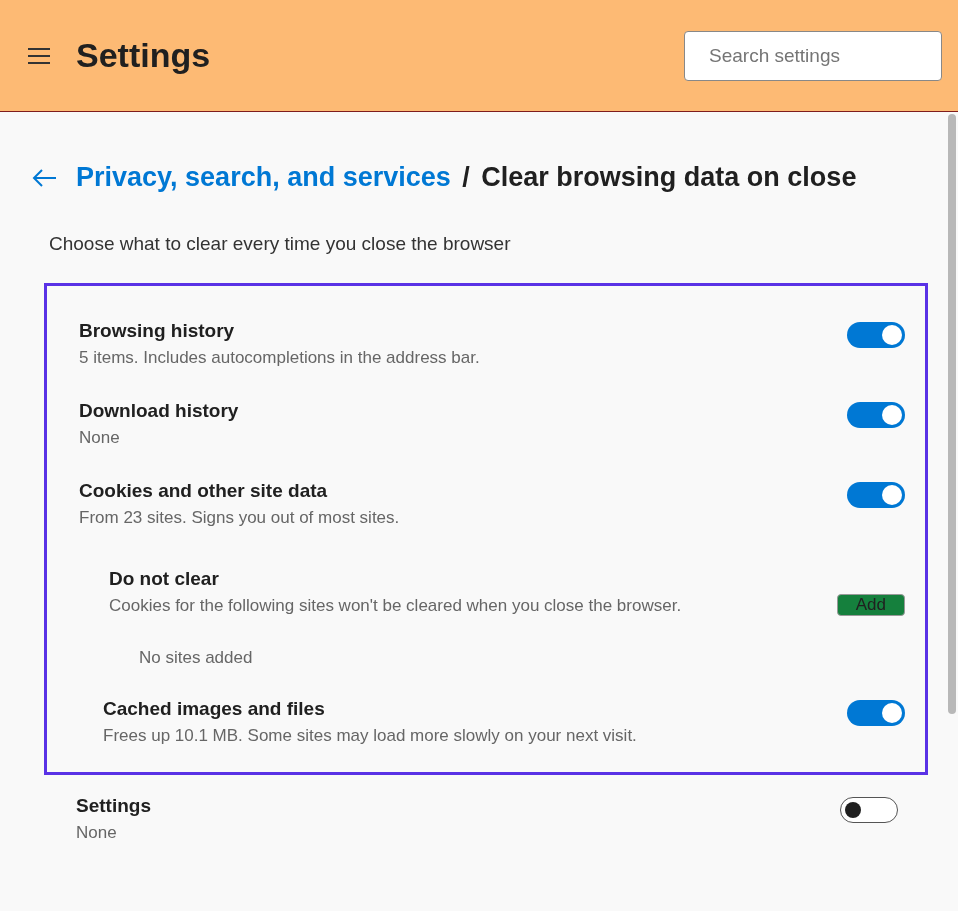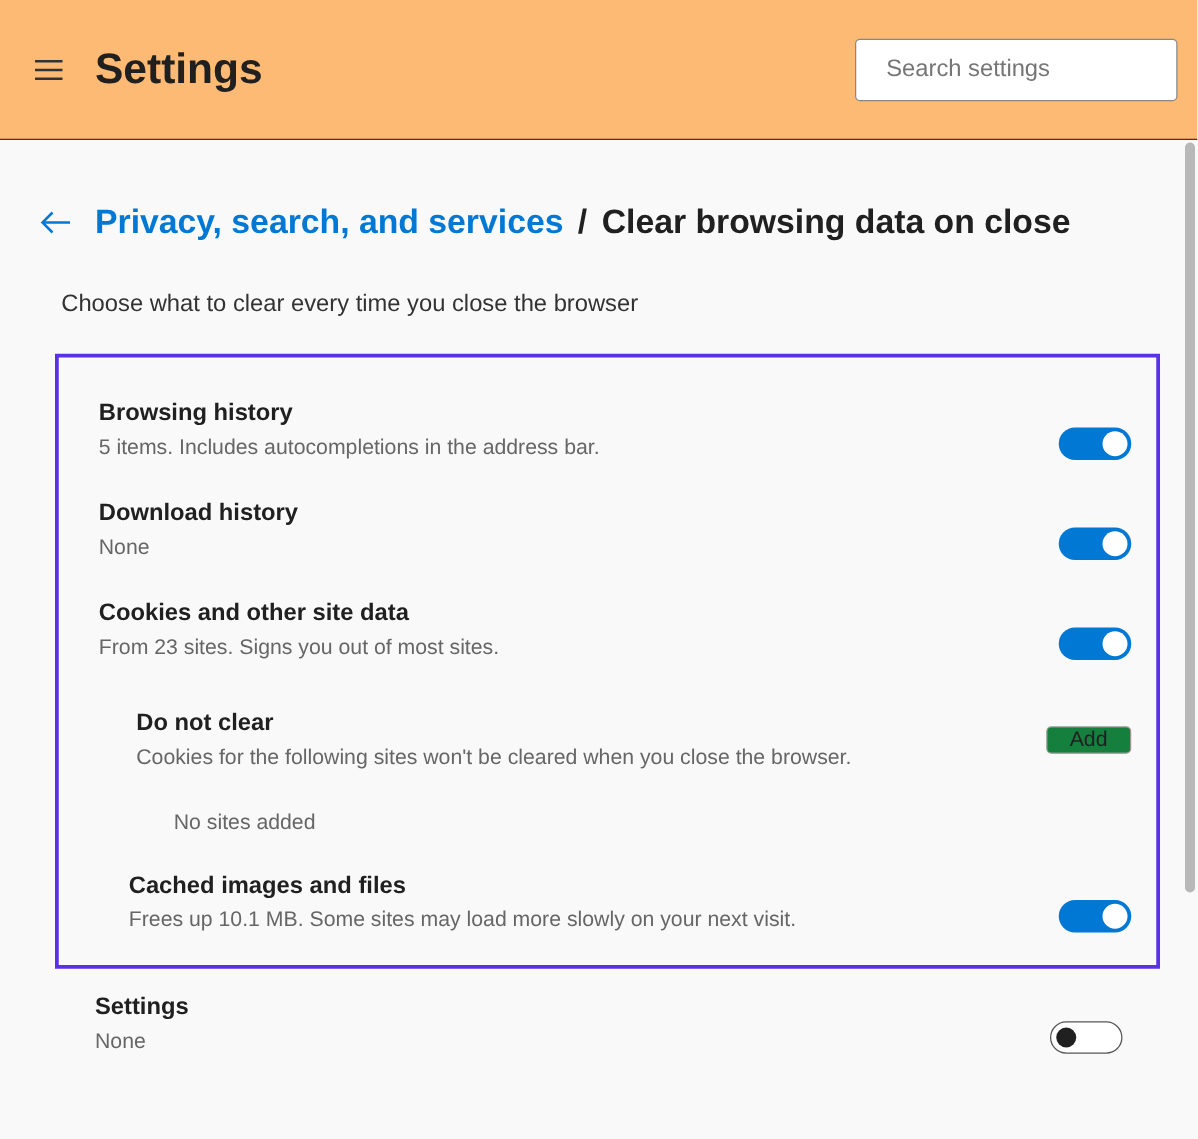--- a/index.html
+++ b/index.html
@@ -72,21 +72,21 @@
   }
 
   .highlight-box {
     border: 3px solid #5a32e6;
     margin: 0 0 0 14px;
     padding: 22px 10px 22px 32px;
   }
 
   .setting-row {
     display: flex;
-    align-items: flex-end;
+    align-items: flex-start;
     padding: 12px 0 20px 0;
   }
   .setting-text { flex: 1; padding-right: 20px; }
   .setting-title { font-size: 19px; font-weight: 600; color: #202020; margin-bottom: 6px; }
   .setting-sub   { font-size: 17px; color: #666; }
 
   .toggle {
     width: 58px; height: 26px; border-radius: 13px; position: relative;
     cursor: pointer;
     margin-top: 2px;
@@ -99,21 +99,21 @@
   }
   .toggle.off { background: #fff; border: 1px solid #555; }
   .toggle.off::after {
     content: ""; position: absolute; left: 4px; top: 4px;
     width: 16px; height: 16px; background: #202020; border-radius: 50%;
   }
 
   .subsection {
     padding-left: 30px;
     display: flex;
-    align-items: center;
+    align-items: flex-end;
     padding-top: 20px;
     padding-bottom: 10px;
   }
   .subsection .setting-text { flex: 1; }
   .add-btn {
     border: 1px solid #999; background: #15803d; color: #202020;
     font-size: 17px; padding: 0 18px; border-radius: 4px;
     cursor: pointer; margin-right: 10px;
   }
   .no-sites {

